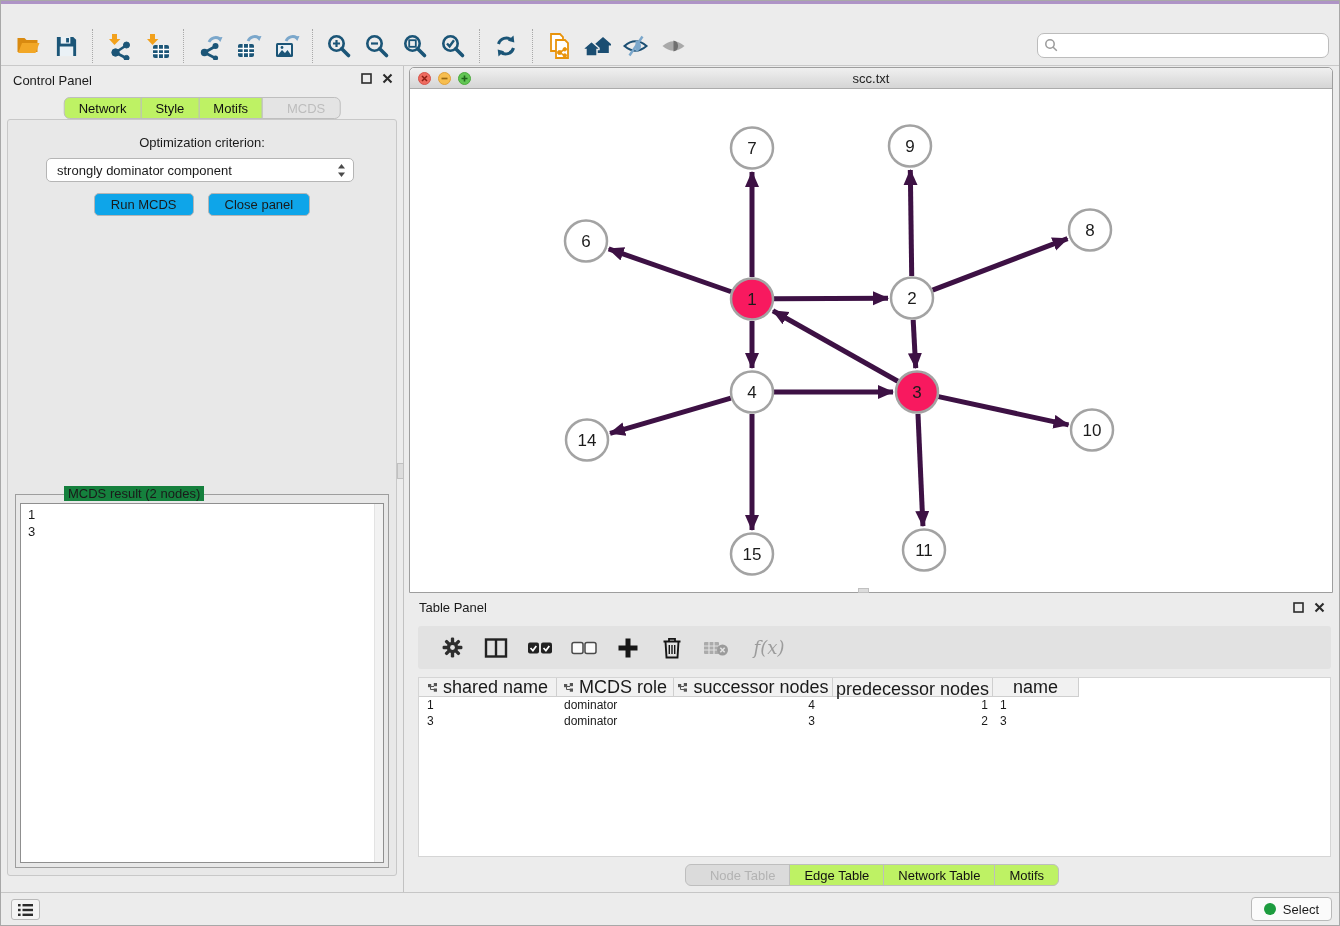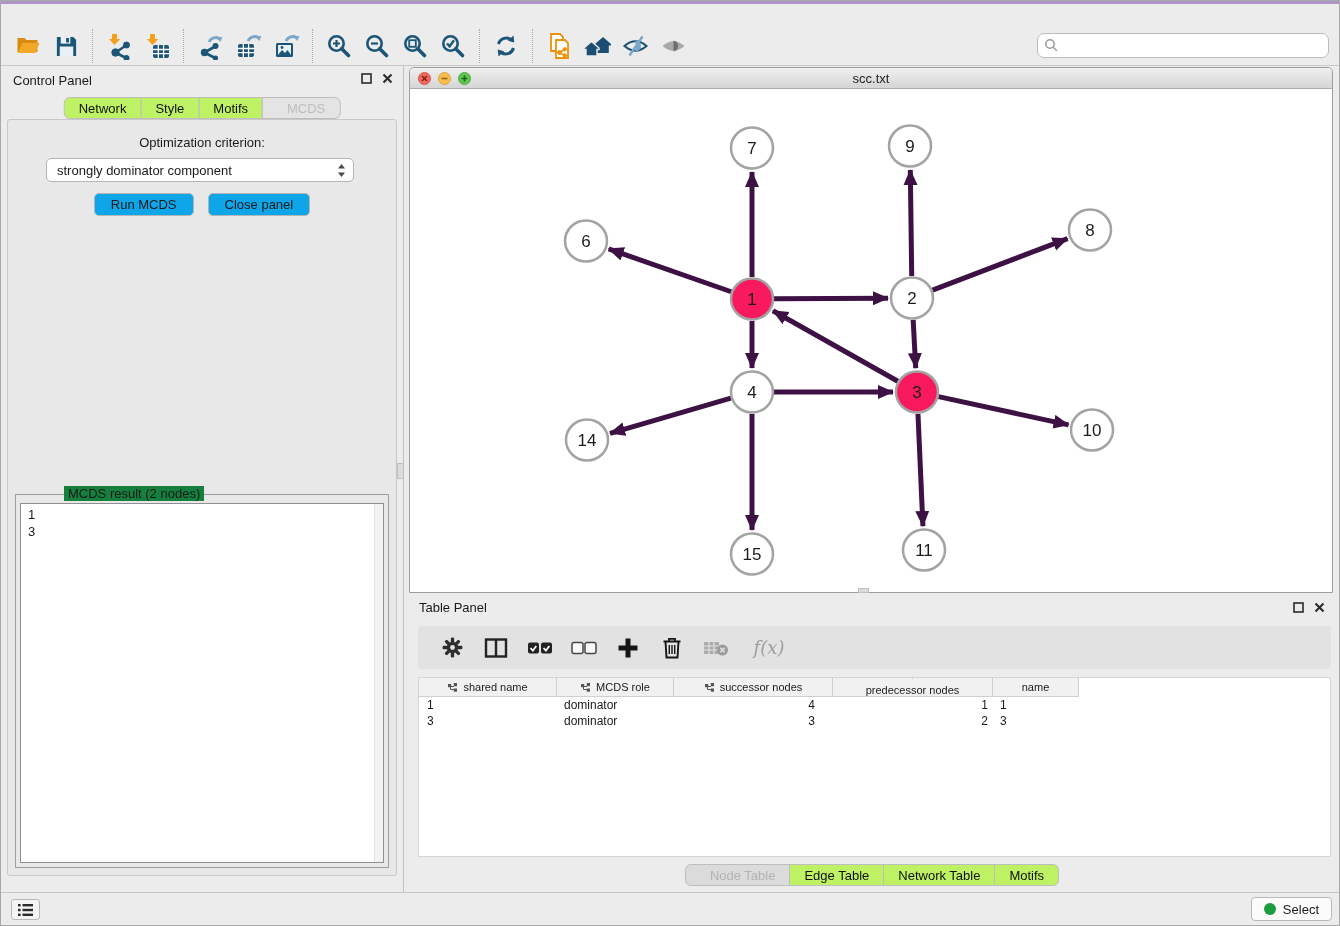--- a/index.html
+++ b/index.html
@@ -61,21 +61,21 @@
   .table-panel{position:absolute;left:404px;top:592px;right:0;bottom:33px;}
   .tp-header{position:absolute;top:5px;left:0;right:0;height:24px;}
   .tp-toolbar{position:absolute;left:13px;right:8px;top:33px;height:43px;background:#E2E2E2;
               border-radius:3px;display:flex;align-items:center;padding-left:16px;gap:8px;}
   .tpbtn{width:36px;height:34px;display:flex;align-items:center;justify-content:center;}
   .fx{font-family:"DejaVu Serif",serif;font-style:italic;font-size:18px;color:#9C9C9C;}
   .node-table{position:absolute;left:13px;right:8px;top:84px;bottom:35px;background:#fff;
               border:1px solid #D5D5D5;}
   .nt-header{display:flex;height:19px;}
   .th{background:#F1F1F1;border-right:1px solid #CFCFCF;border-bottom:1px solid #CFCFCF;
-      font-size:11px;display:flex;align-items:center;justify-content:center;gap:5px;color:#1a1a1a;}
+      font-size:18px;display:flex;align-items:center;justify-content:center;gap:5px;color:#1a1a1a;}
   .tr{display:flex;height:16px;}
   .td{font-size:12px;display:flex;align-items:center;}
   .tp-tabs{position:absolute;bottom:6px;left:0;right:0;display:flex;justify-content:center;}
   .tp-tabs .tab.selected{background:#DBDBDB;color:#B3B3B3;}
   
   .status-bar{position:absolute;left:0;right:0;bottom:0;height:33px;border-top:1px solid #C6C6C6;}
   .sb-left{position:absolute;left:10px;top:6px;width:29px;height:21px;background:#F4F4F4;
            border:1px solid #B9B9B9;border-radius:3px;display:flex;align-items:center;justify-content:center;}
   .memory-btn{position:absolute;right:7px;top:4px;height:24px;background:#FBFBFB;border:1px solid #B9B9B9;
               border-radius:4px;display:flex;align-items:center;gap:7px;padding:0 12px;font-size:13px;}

